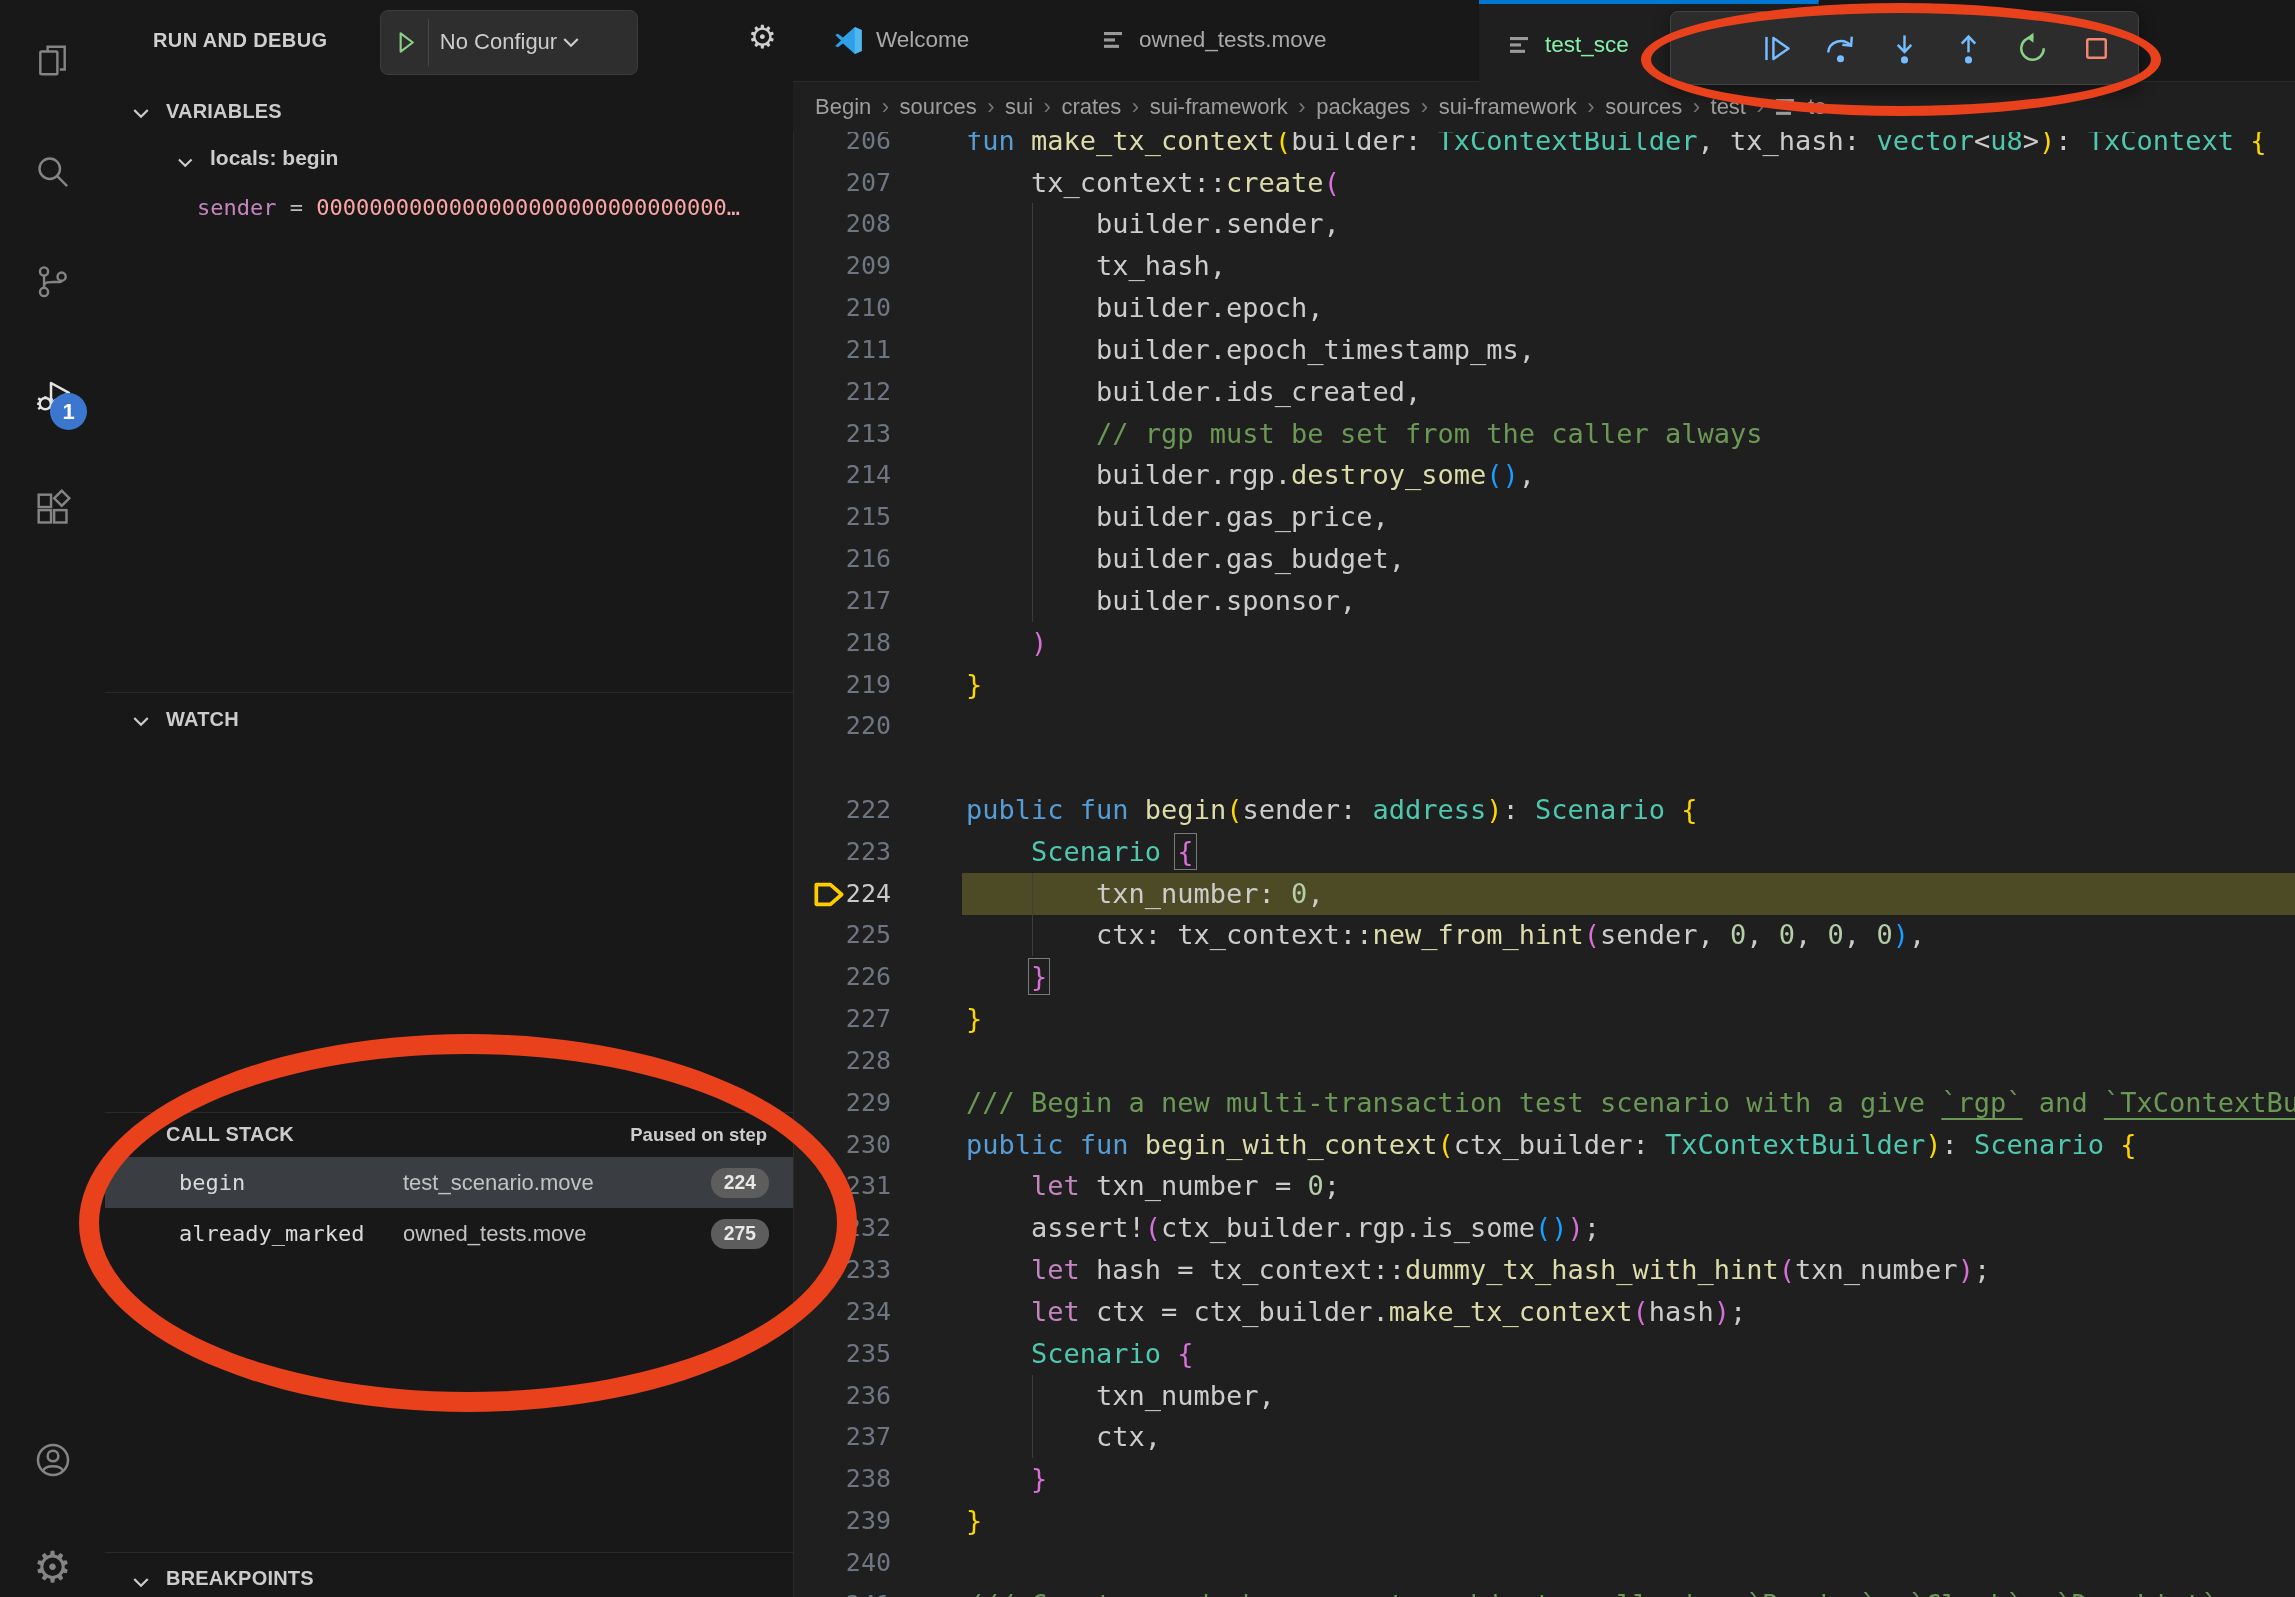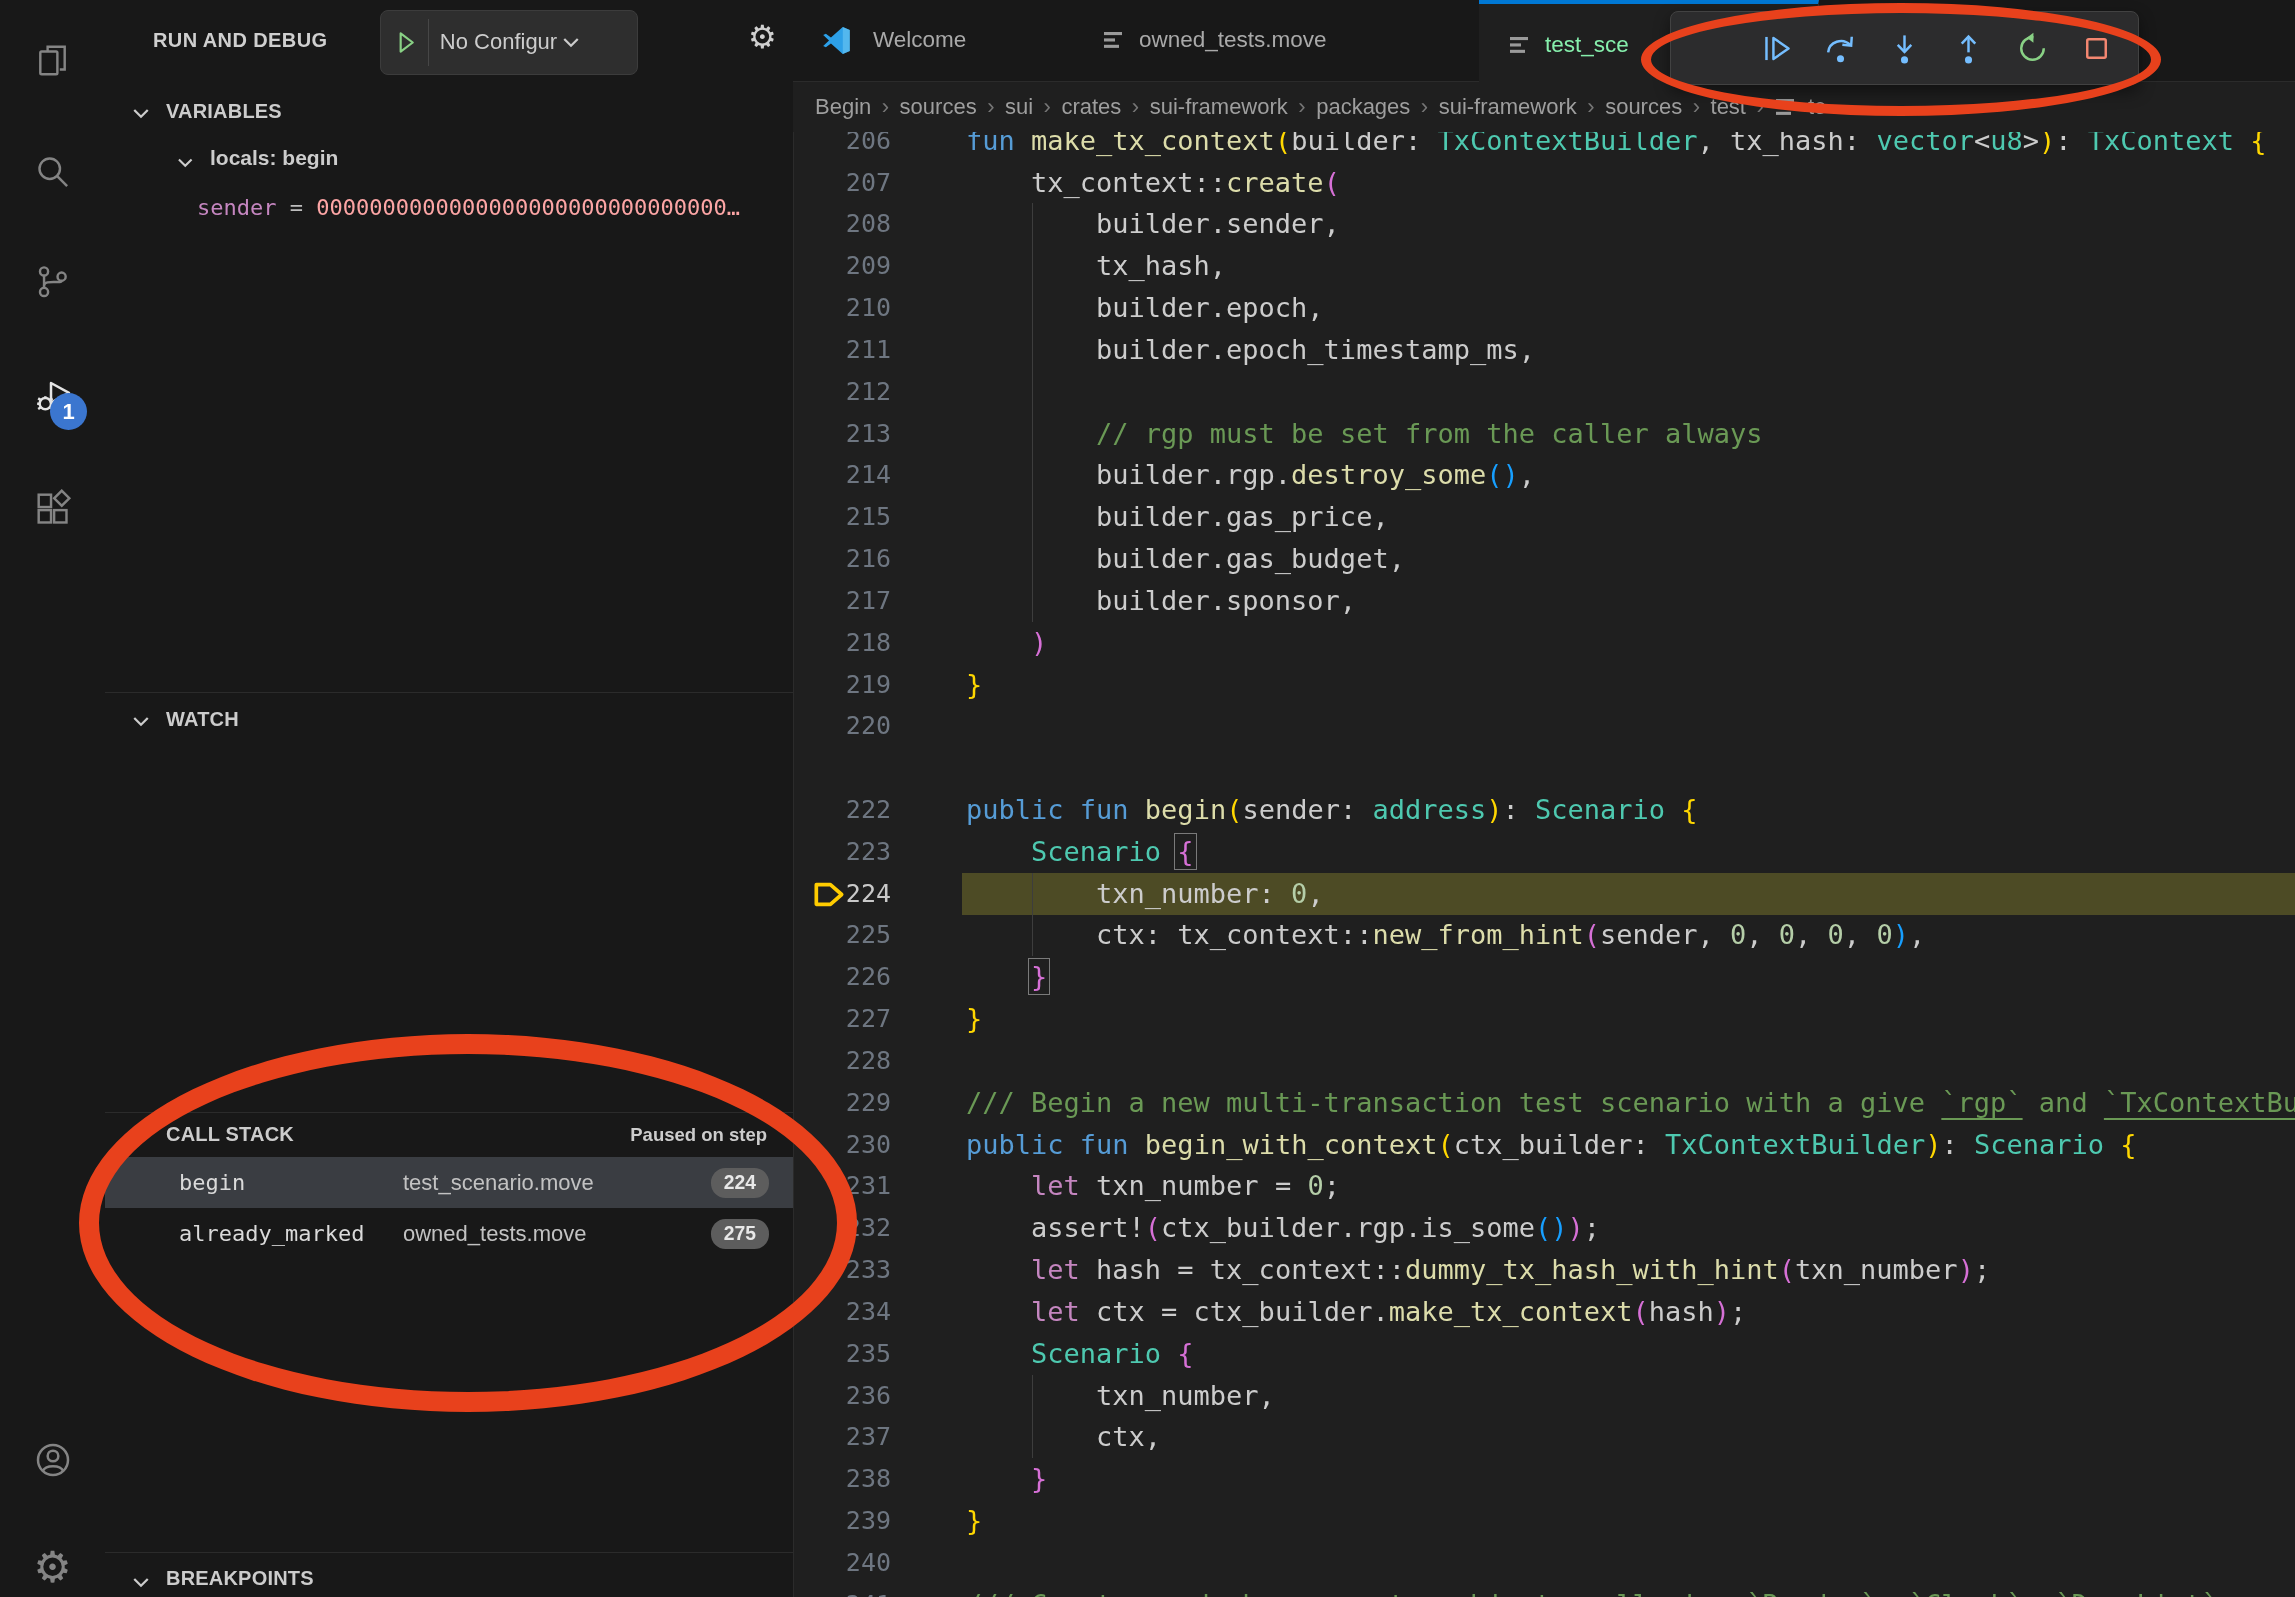--- a/index.html
+++ b/index.html
@@ -240,20 +240,21 @@
           <span class="ctext"><span class="tk-pl">        builder.epoch,</span></span>
         </div>
         <div class="code-line" style="top: 329px;">
           <span class="lnum">211</span>
           <span class="iguide" style="left: 223px;"></span>
           <span class="ctext"><span class="tk-pl">        builder.epoch_timestamp_ms,</span></span>
         </div>
         <div class="code-line" style="top: 371px;">
           <span class="lnum">212</span>
           <span class="iguide" style="left: 223px;"></span>
+          <span class="ctext"><span class="tk-pl">        builder.ids_created,</span></span>
         </div>
         <div class="code-line" style="top: 413px;">
           <span class="lnum">213</span>
           <span class="iguide" style="left: 223px;"></span>
           <span class="ctext"><span class="tk-pl">        </span><span class="tk-cm">// rgp must be set from the caller always</span></span>
         </div>
         <div class="code-line" style="top: 454px;">
           <span class="lnum">214</span>
           <span class="iguide" style="left: 223px;"></span>
           <span class="ctext"><span class="tk-pl">        builder.rgp.</span><span class="tk-fn">destroy_some</span><span class="tk-p2">()</span><span class="tk-pl">,</span></span>
@@ -368,21 +369,21 @@
         <div class="code-line" style="top: 1542px;">
           <span class="lnum">240</span>
           <span class="ctext"></span>
         </div>
         <div class="code-line" style="top: 1584px;">
           <span class="lnum">241</span>
           <span class="ctext"><span class="tk-cm">/// Creates and shares system objects, allowing </span><span class="tk-cmu">`Random`</span><span class="tk-cm">, </span><span class="tk-cmu">`Clock`</span><span class="tk-cm">, </span><span class="tk-cmu">`DenyList`</span></span>
         </div>
       </div>
     <div id="tabbar">
-        <div class="tab" style="left: 0px; width: 280px; gap: 9px;">
+        <div class="tab" style="left: 12px; width: 280px;">
           <span class="ticon">
             <svg width="29" height="29" viewBox="0 0 24 24">
               <path fill="#2da0e8" d="M17.2 0.8 L7.4 9.6 L3.2 6.4 L1 7.4 L5.8 12 L1 16.6 L3.2 17.6 L7.4 14.4 L17.2 23.2 L23 20.6 V3.4 Z"></path>
               <path fill="#6cc6f2" opacity="0.6" d="M17.2 0.8 L23 3.4 V20.6 L17.2 23.2 Z"></path>
             </svg>
           </span>
           <span class="tlabel">Welcome</span>
         </div>
         <div class="tab" style="left: 280px; width: 406px;">
           <span class="ticon">

